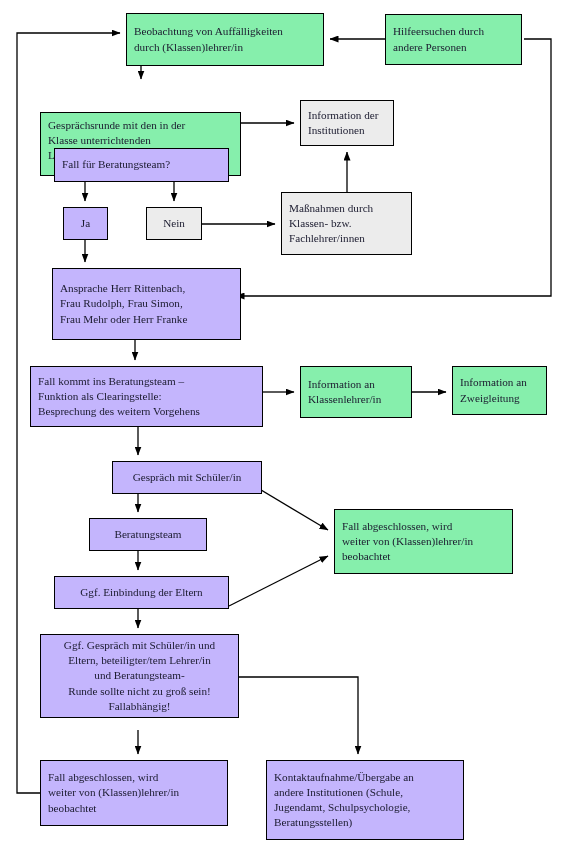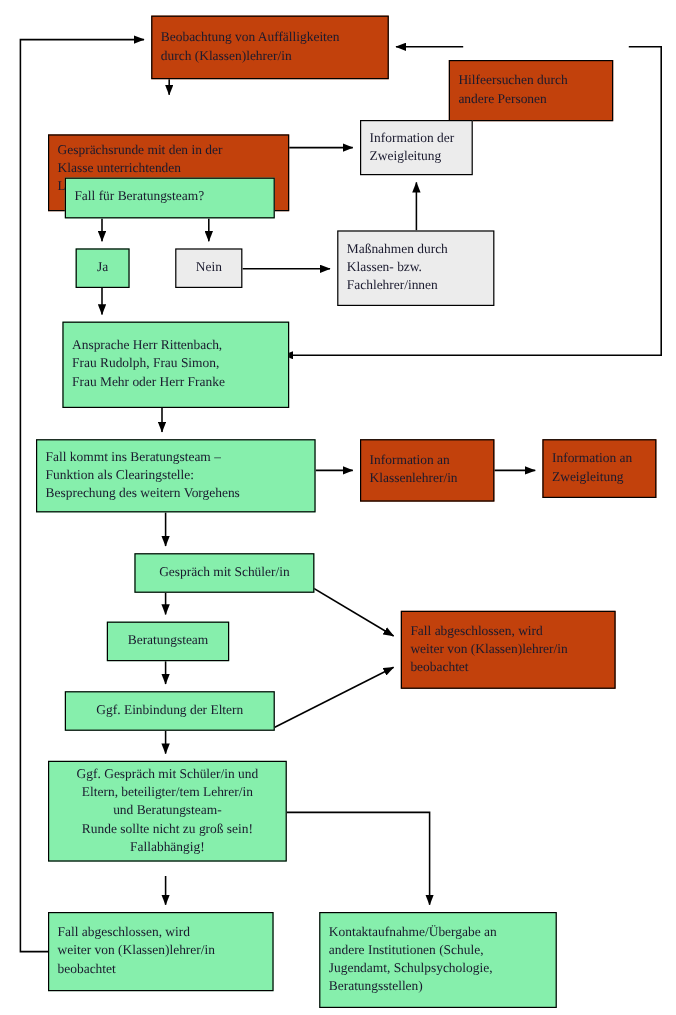--- a/index.html
+++ b/index.html
@@ -29,22 +29,22 @@
     position: absolute;
     box-sizing: border-box;
     border: 1px solid #000000;
     font-size: 11.2px;
     line-height: 15.2px;
     color: #1a1a2e;
     padding: 5px 7px;
     white-space: pre-line;
     z-index: 2;
   }
-  .fill-white { background: #c2410c; }
-  .fill-gray  { background: #86efac; }
+  .fill-white { background: #86efac; }
+  .fill-gray  { background: #c4b5fd; }
   .fill-light { background: #ececec; }
   .align-left   { text-align: left; }
   .align-center { text-align: center; }
   .va-top    { display: block; }
   .va-mid    { display: flex; align-items: center; }
   .va-mid > span { width: 100%; display: block; }
   .bold { font-weight: normal; }
 </style>
 </head>
 <body>
@@ -78,45 +78,45 @@
         <path d="M 138 609 L 138 628" fill="none" stroke="#000000" stroke-width="1.3" marker-end="url(#arrowhead)"></path>
         <path d="M 239 677 L 358 677 L 358 754" fill="none" stroke="#000000" stroke-width="1.3" marker-end="url(#arrowhead)"></path>
         <path d="M 138 730 L 138 754" fill="none" stroke="#000000" stroke-width="1.3" marker-end="url(#arrowhead)"></path>
         <path d="M 40 793 L 17 793 L 17 33 L 120 33" fill="none" stroke="#000000" stroke-width="1.3" marker-end="url(#arrowhead)"></path>
       </g>
   </svg>
 
   <div id="node-layer">
       <div class="node fill-white align-left va-mid" style="left: 126px; top: 13px; width: 198px; height: 53px;"><span>Beobachtung von Auffälligkeiten
 durch (Klassen)lehrer/in</span></div>
-      <div class="node fill-white align-left va-mid" style="left: 374px; top: 14px; width: 137px; height: 51px; margin-top: 36px;"><span>Hilfeersuchen durch
+      <div class="node fill-white align-left va-mid" style="left: 385px; top: 14px; width: 137px; height: 51px;"><span>Hilfeersuchen durch
 andere Personen</span></div>
       <div class="node fill-white align-left va-top" style="left: 40px; top: 85px; width: 201px; height: 64px; margin-top: 27px;"><span>Gesprächsrunde mit den in der
 Klasse unterrichtenden
 Lehrer/innen</span></div>
       <div class="node fill-gray align-left va-mid" style="left: 54px; top: 148px; width: 175px; height: 34px;"><span>Fall für Beratungsteam?</span></div>
       <div class="node fill-light align-left va-mid" style="left: 300px; top: 100px; width: 94px; height: 46px;"><span>Information der
-Zweigleitung</span></div>
+Institutionen</span></div>
       <div class="node fill-gray align-center va-mid bold" style="left: 63px; top: 207px; width: 45px; height: 33px;"><span>Ja</span></div>
       <div class="node fill-light align-center va-mid bold" style="left: 146px; top: 207px; width: 56px; height: 33px;"><span>Nein</span></div>
       <div class="node fill-light align-left va-mid" style="left: 281px; top: 192px; width: 131px; height: 63px;"><span>Maßnahmen durch
 Klassen- bzw.
 Fachlehrer/innen</span></div>
       <div class="node fill-gray align-left va-mid" style="left: 52px; top: 268px; width: 189px; height: 72px;"><span>Ansprache Herr Rittenbach,
 Frau Rudolph, Frau Simon,
 Frau Mehr oder Herr Franke</span></div>
       <div class="node fill-gray align-left va-mid" style="left: 30px; top: 366px; width: 233px; height: 61px;"><span>Fall kommt ins Beratungsteam –
 Funktion als Clearingstelle:
 Besprechung des weitern Vorgehens</span></div>
       <div class="node fill-white align-left va-mid" style="left: 300px; top: 366px; width: 112px; height: 52px;"><span>Information an
 Klassenlehrer/in</span></div>
       <div class="node fill-white align-left va-mid" style="left: 452px; top: 366px; width: 95px; height: 49px;"><span>Information an
 Zweigleitung</span></div>
       <div class="node fill-gray align-center va-mid" style="left: 64px; top: 461px; width: 150px; height: 33px; margin-left: 48px;"><span>Gespräch mit Schüler/in</span></div>
-      <div class="node fill-gray align-center va-mid" style="left: 89px; top: 518px; width: 102px; height: 33px;"><span>Beratungsteam</span></div>
+      <div class="node fill-gray align-center va-mid" style="left: 89px; top: 518px; width: 118px; height: 33px;"><span>Beratungsteam</span></div>
       <div class="node fill-white align-left va-mid" style="left: 334px; top: 509px; width: 179px; height: 65px;"><span>Fall abgeschlossen, wird
 weiter von (Klassen)lehrer/in
 beobachtet</span></div>
       <div class="node fill-gray align-center va-mid" style="left: 54px; top: 576px; width: 175px; height: 33px;"><span>Ggf. Einbindung der Eltern</span></div>
       <div class="node fill-gray align-center va-mid" style="left: 40px; top: 634px; width: 199px; height: 84px;"><span>Ggf. Gespräch mit Schüler/in und
 Eltern, beteiligter/tem Lehrer/in
 und Beratungsteam-
 Runde sollte nicht zu groß sein!
 Fallabhängig!</span></div>
       <div class="node fill-gray align-left va-mid" style="left: 40px; top: 760px; width: 188px; height: 66px;"><span>Fall abgeschlossen, wird

